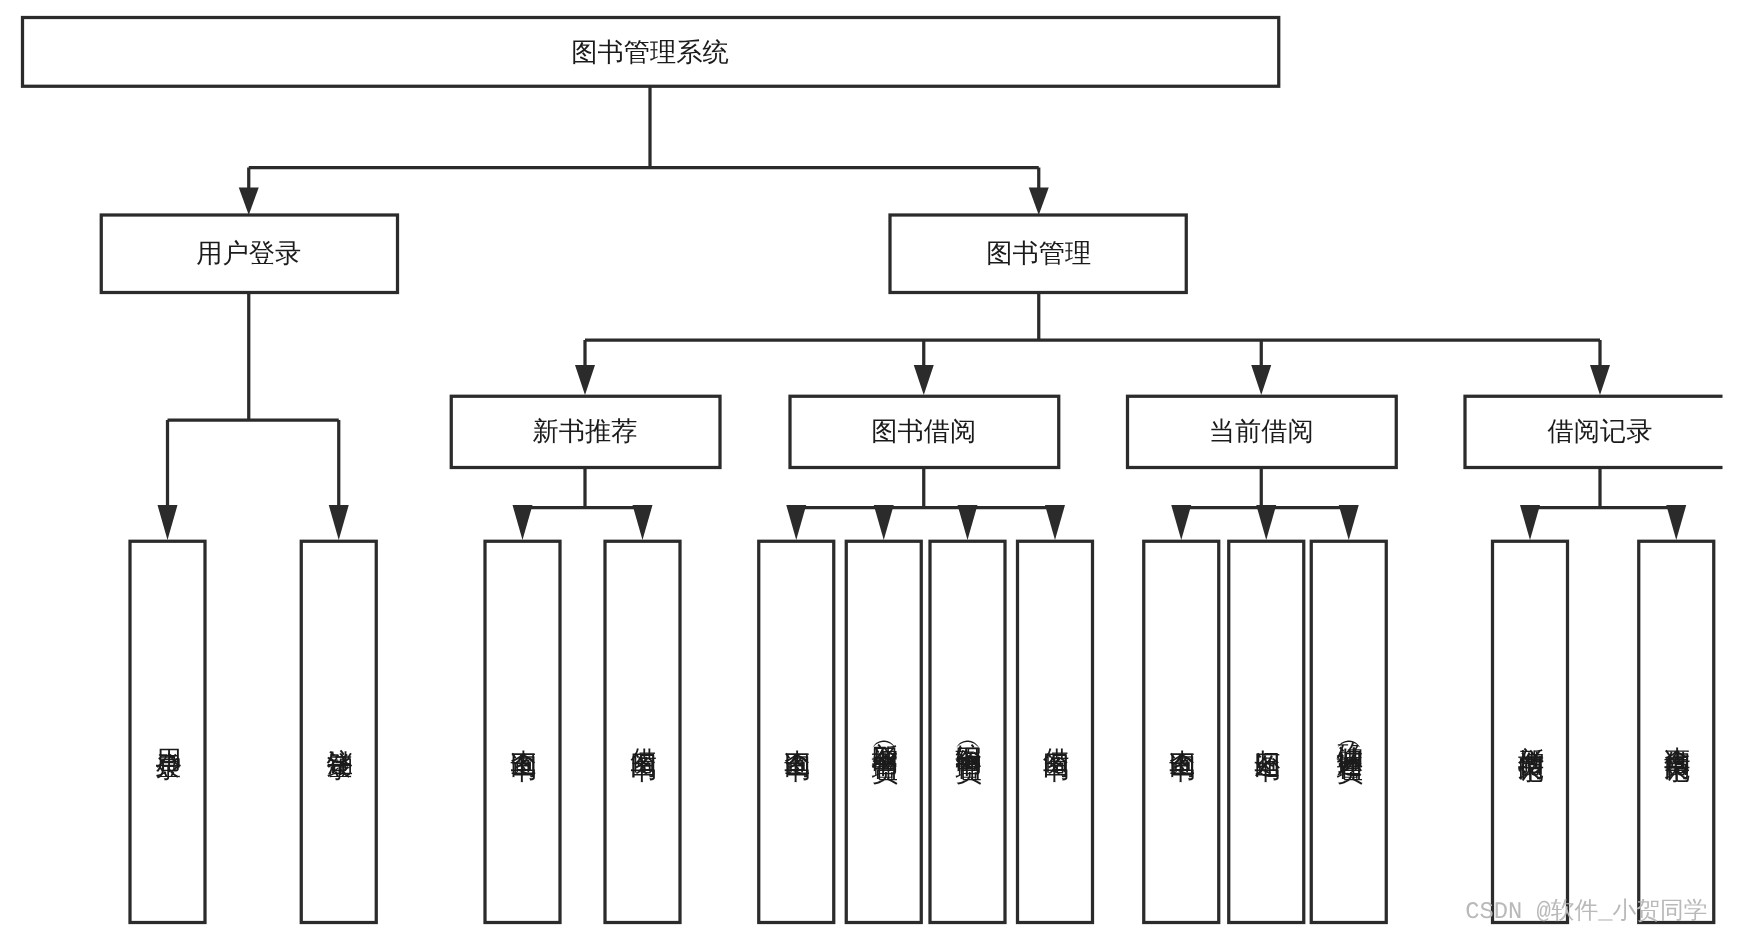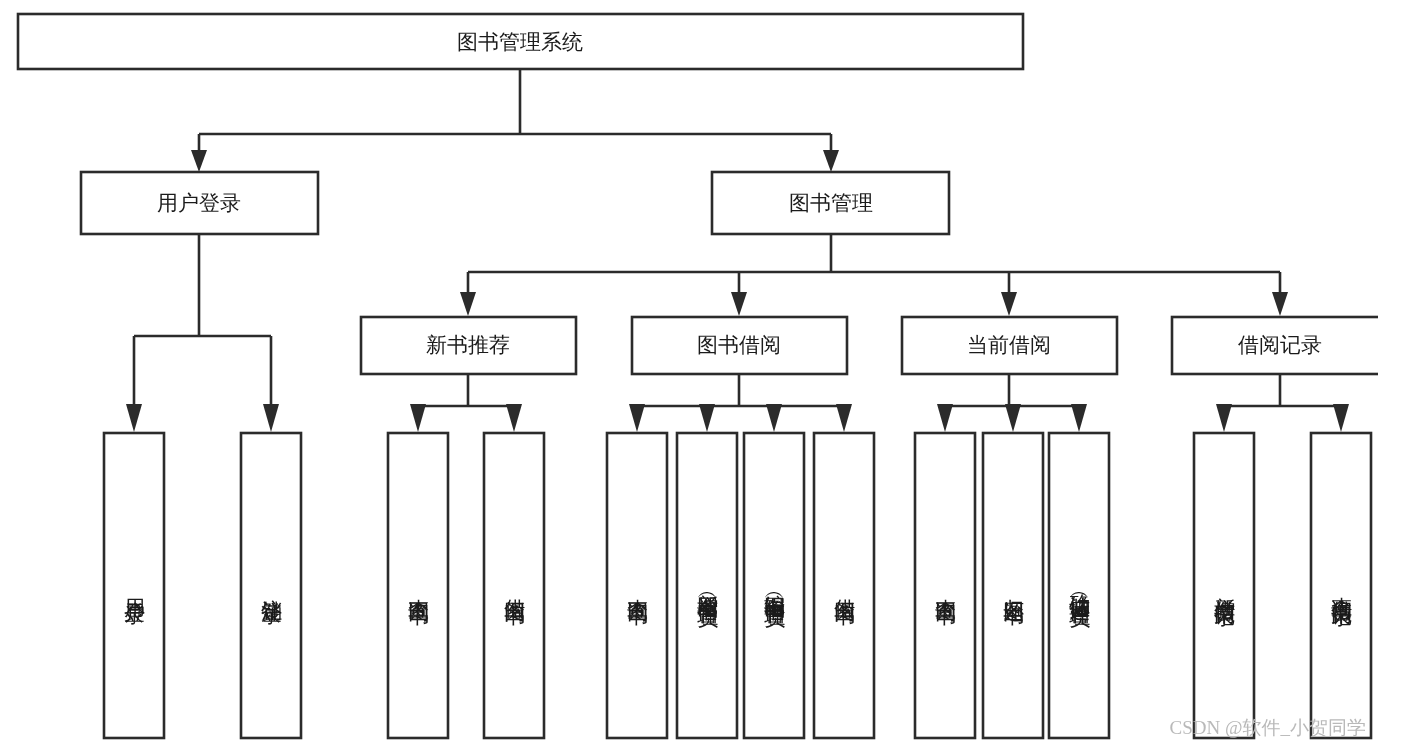--- a/index.html
+++ b/index.html
@@ -179,14 +179,14 @@
       <div style="position: absolute; left: 744px; top: 433px; width: 60px; height: 305px; display: flex; align-items: center; justify-content: center; writing-mode: vertical-rl; text-orientation: upright; font-family: &quot;DejaVu Sans&quot;, &quot;Liberation Sans&quot;, sans-serif; font-size: 21px; line-height: 1.32; letter-spacing: 2px; color: rgb(27, 27, 27); pointer-events: none; white-space: nowrap;">编辑图书（管理员）</div>
       <div style="position: absolute; left: 814px; top: 433px; width: 60px; height: 305px; display: flex; align-items: center; justify-content: center; writing-mode: vertical-rl; text-orientation: upright; font-family: &quot;DejaVu Sans&quot;, &quot;Liberation Sans&quot;, sans-serif; font-size: 21px; line-height: 1.32; letter-spacing: 2px; color: rgb(27, 27, 27); pointer-events: none; white-space: nowrap;">借阅图书</div>
       <div style="position: absolute; left: 915px; top: 433px; width: 60px; height: 305px; display: flex; align-items: center; justify-content: center; writing-mode: vertical-rl; text-orientation: upright; font-family: &quot;DejaVu Sans&quot;, &quot;Liberation Sans&quot;, sans-serif; font-size: 21px; line-height: 1.32; letter-spacing: 2px; color: rgb(27, 27, 27); pointer-events: none; white-space: nowrap;">查询图书</div>
       <div style="position: absolute; left: 983px; top: 433px; width: 60px; height: 305px; display: flex; align-items: center; justify-content: center; writing-mode: vertical-rl; text-orientation: upright; font-family: &quot;DejaVu Sans&quot;, &quot;Liberation Sans&quot;, sans-serif; font-size: 21px; line-height: 1.32; letter-spacing: 2px; color: rgb(27, 27, 27); pointer-events: none; white-space: nowrap;">归还图书</div>
       <div style="position: absolute; left: 1049px; top: 433px; width: 60px; height: 305px; display: flex; align-items: center; justify-content: center; writing-mode: vertical-rl; text-orientation: upright; font-family: &quot;DejaVu Sans&quot;, &quot;Liberation Sans&quot;, sans-serif; font-size: 21px; line-height: 1.32; letter-spacing: 2px; color: rgb(27, 27, 27); pointer-events: none; white-space: nowrap;">确认归还（管理员）</div>
       <div style="position: absolute; left: 1194px; top: 433px; width: 60px; height: 305px; display: flex; align-items: center; justify-content: center; writing-mode: vertical-rl; text-orientation: upright; font-family: &quot;DejaVu Sans&quot;, &quot;Liberation Sans&quot;, sans-serif; font-size: 21px; line-height: 1.32; letter-spacing: 2px; color: rgb(27, 27, 27); pointer-events: none; white-space: nowrap;">新增借阅记录</div>
       <div style="position: absolute; left: 1311px; top: 433px; width: 60px; height: 305px; display: flex; align-items: center; justify-content: center; writing-mode: vertical-rl; text-orientation: upright; font-family: &quot;DejaVu Sans&quot;, &quot;Liberation Sans&quot;, sans-serif; font-size: 21px; line-height: 1.32; letter-spacing: 2px; color: rgb(27, 27, 27); pointer-events: none; white-space: nowrap;">查询借阅记录</div>
     </div>
 
   <div class="watermark" style="position:absolute; right:12px; bottom:6px; font-size:19px; color:#b9b9b9;
-              font-family:Liberation Serif, serif; white-space:nowrap;">CSDN @软件_小贺同学</div>
+              font-family:Liberation Mono, monospace; white-space:nowrap;">CSDN @软件_小贺同学</div>
 </div>
 
 </body></html>

